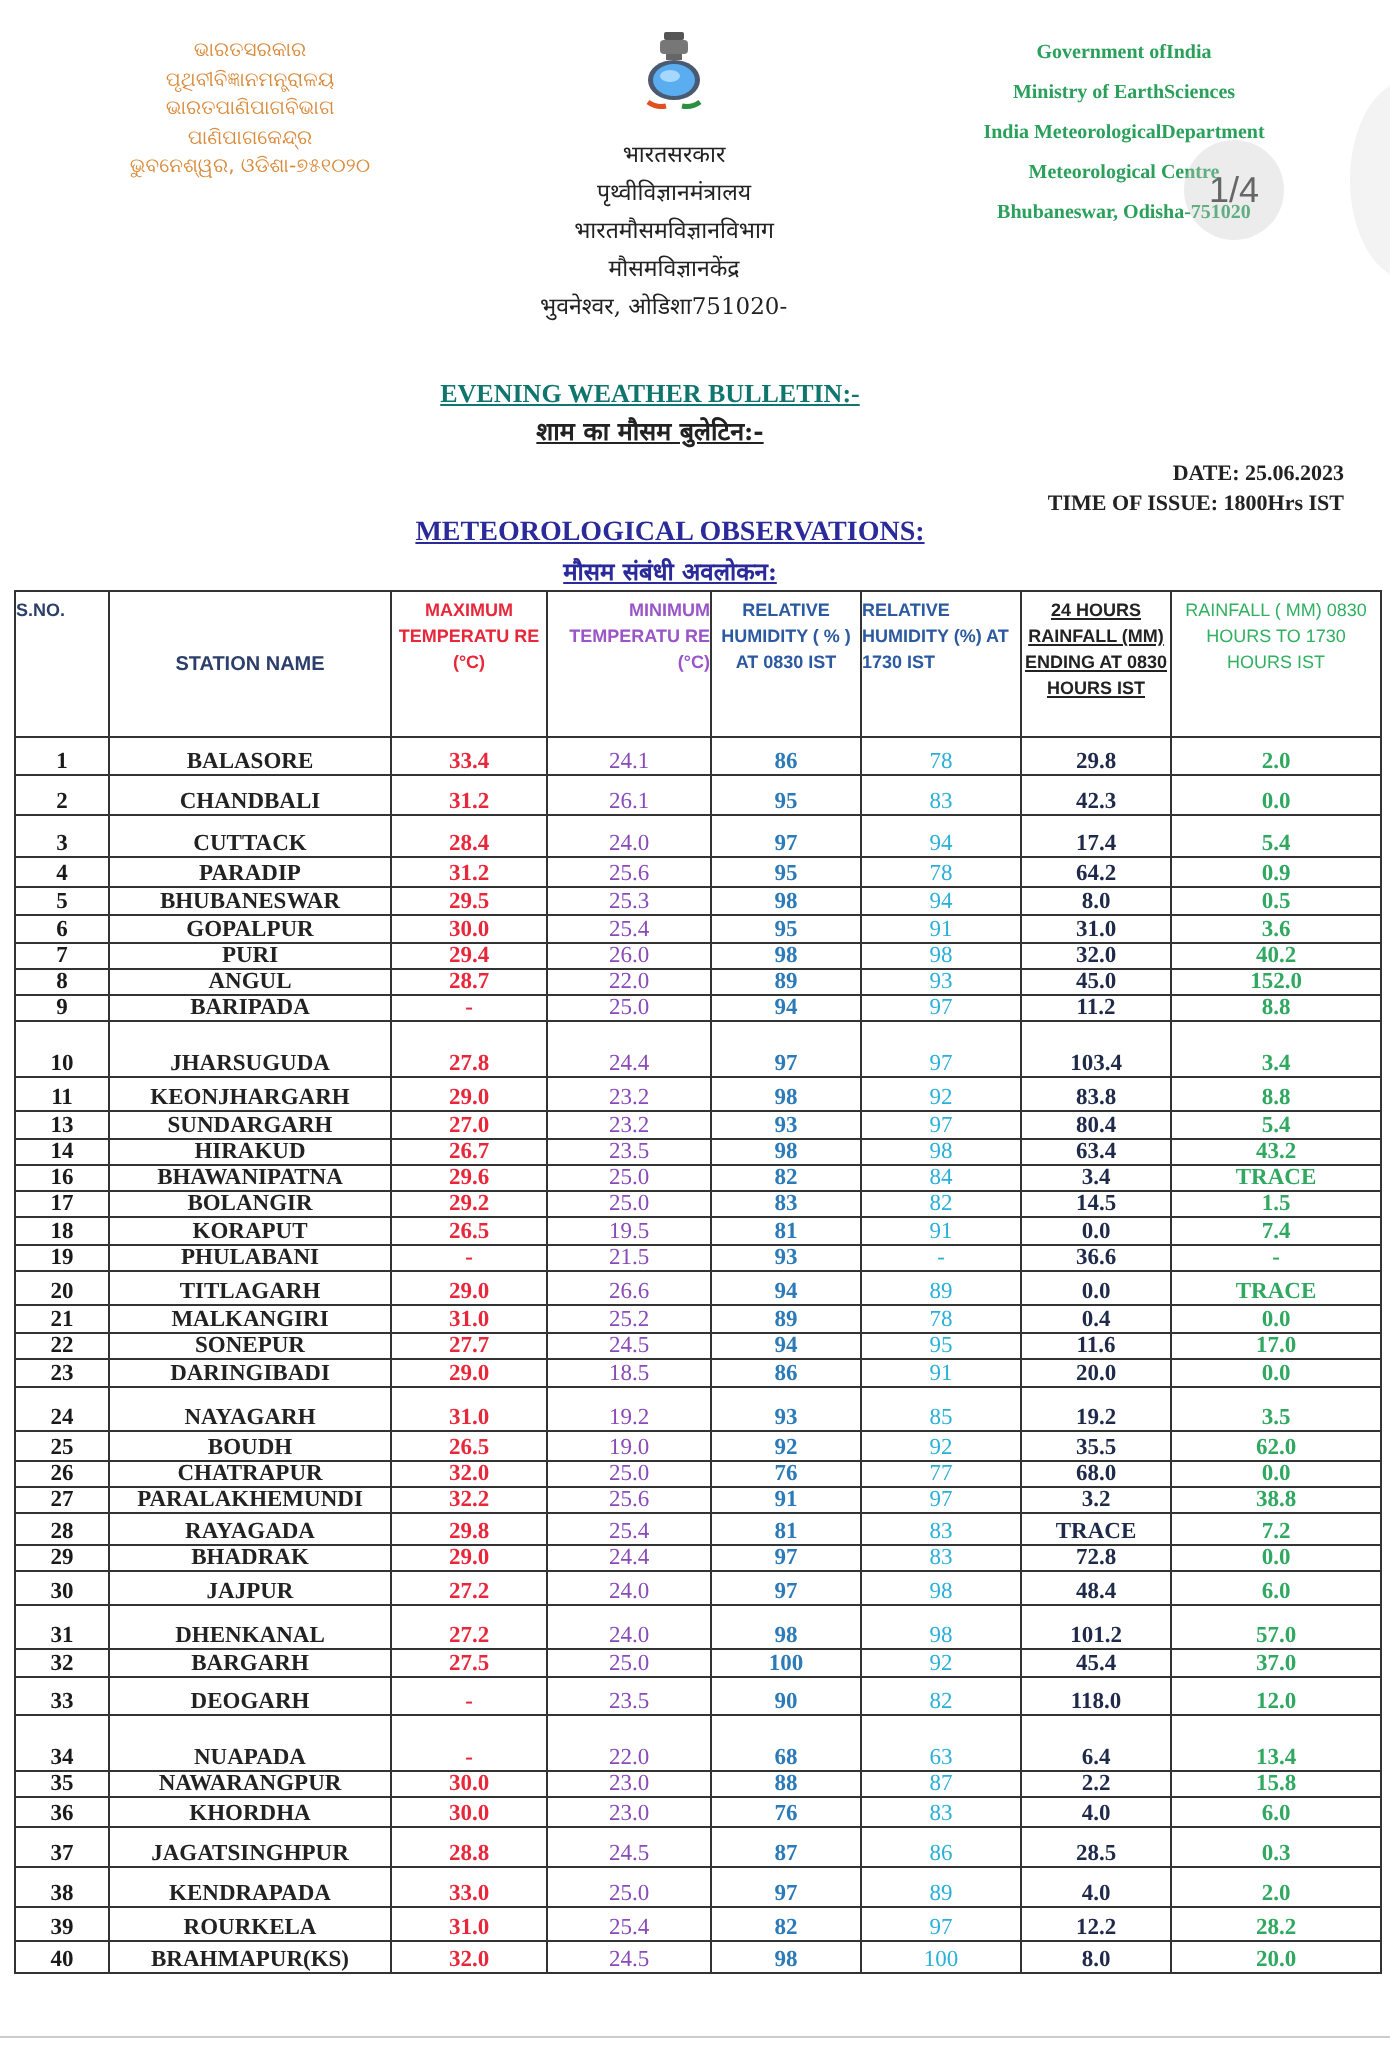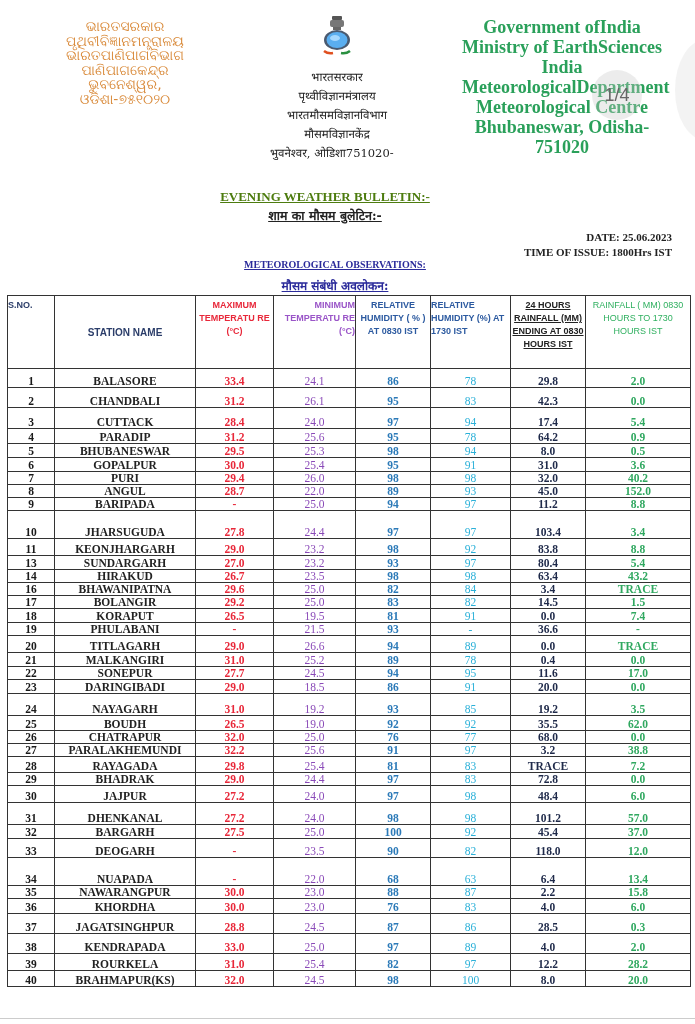--- a/index.html
+++ b/index.html
@@ -4,61 +4,61 @@
 <style>
   html, body { margin: 0; padding: 0; }
   body {
     width: 695px; height: 1024px; overflow: hidden;
     background: #ffffff; position: relative;
     font-family: "Liberation Serif", serif;
     color: #1a1a1a;
   }
   .odia {
     position: absolute; left: 50px; top: 19px; width: 150px;
-    text-align: center; color: #d98a3a; font-size: 14px; line-height: 14.5px;
+    text-align: center; color: #d98a3a; font-size: 10px; line-height: 14.5px;
     font-family: "DejaVu Sans", sans-serif;
   }
   .logo { position: absolute; left: 318px; top: 14px; width: 38px; height: 44px; }
   .hindi-head {
     position: absolute; left: 262px; top: 68px; width: 150px;
     text-align: center; font-size: 11.5px; line-height: 19px; color: #222;
     font-family: "DejaVu Serif", serif;
   }
   .hindi-head div:last-child { text-align: left; padding-left: 8px; }
   .eng-head {
     position: absolute; left: 462px; top: 17px; width: 200px;
     text-align: center; font-weight: bold; color: #2aa05a;
-    font-size: 18px; line-height: 20px;
+    font-size: 10px; line-height: 20px;
   }
   .page-badge {
     position: absolute; left: 592px; top: 70px; width: 50px; height: 50px;
     border-radius: 50%; background: rgba(200,200,200,0.35);
     color: #666; font-family: "Liberation Sans", sans-serif; font-size: 18px;
     display: flex; align-items: center; justify-content: center;
   }
   .page-edge {
     position: absolute; left: 675px; top: 40px; width: 60px; height: 100px;
     border-radius: 50%; background: rgba(220,220,220,0.35);
   }
   .title-en {
     position: absolute; left: 180px; top: 189px; width: 290px; text-align: center;
-    font-weight: bold; font-size: 13px; text-decoration: underline; color: #4d7c0f;
+    font-weight: bold; font-size: 13px; text-decoration: underline; color: #0f766e;
   }
   .title-hi {
     position: absolute; left: 180px; top: 207px; width: 290px; text-align: center;
     font-weight: bold; font-size: 12.5px; text-decoration: underline; color: #222;
     font-family: "DejaVu Serif", serif;
   }
   .date-block {
     position: absolute; right: 23px; top: 230px; text-align: right;
     font-weight: bold; font-size: 11px; line-height: 15px; color: #222;
   }
   .obs-en {
     position: absolute; left: 190px; top: 259px; width: 290px; text-align: center;
-    font-weight: bold; font-size: 10px; text-decoration: underline; color: #2a2a9a;
+    font-weight: bold; font-size: 14px; text-decoration: underline; color: #2a2a9a;
   }
   .obs-hi {
     position: absolute; left: 190px; top: 277px; width: 290px; text-align: center;
     font-weight: bold; font-size: 12px; text-decoration: underline; color: #2a2a9a;
     font-family: "DejaVu Serif", serif;
   }
   table.obs {
     position: absolute; left: 7px; top: 295px; width: 683px;
     border-collapse: collapse; table-layout: fixed;
   }

